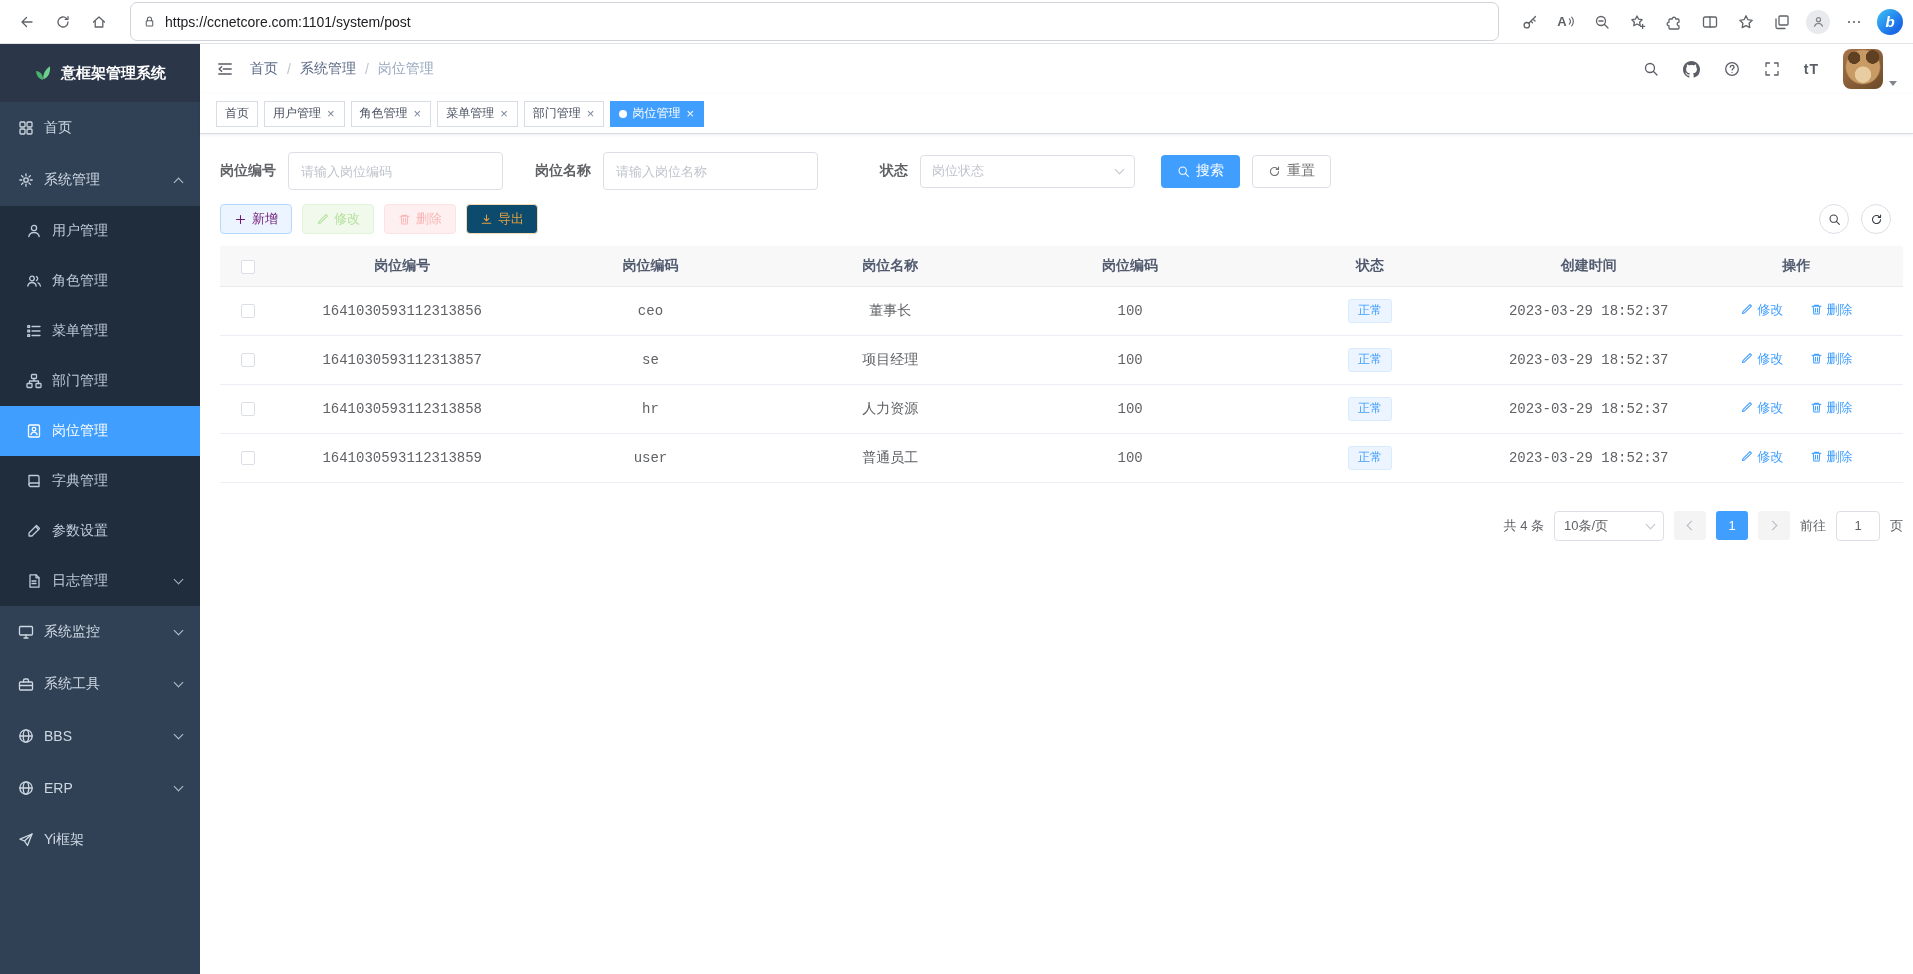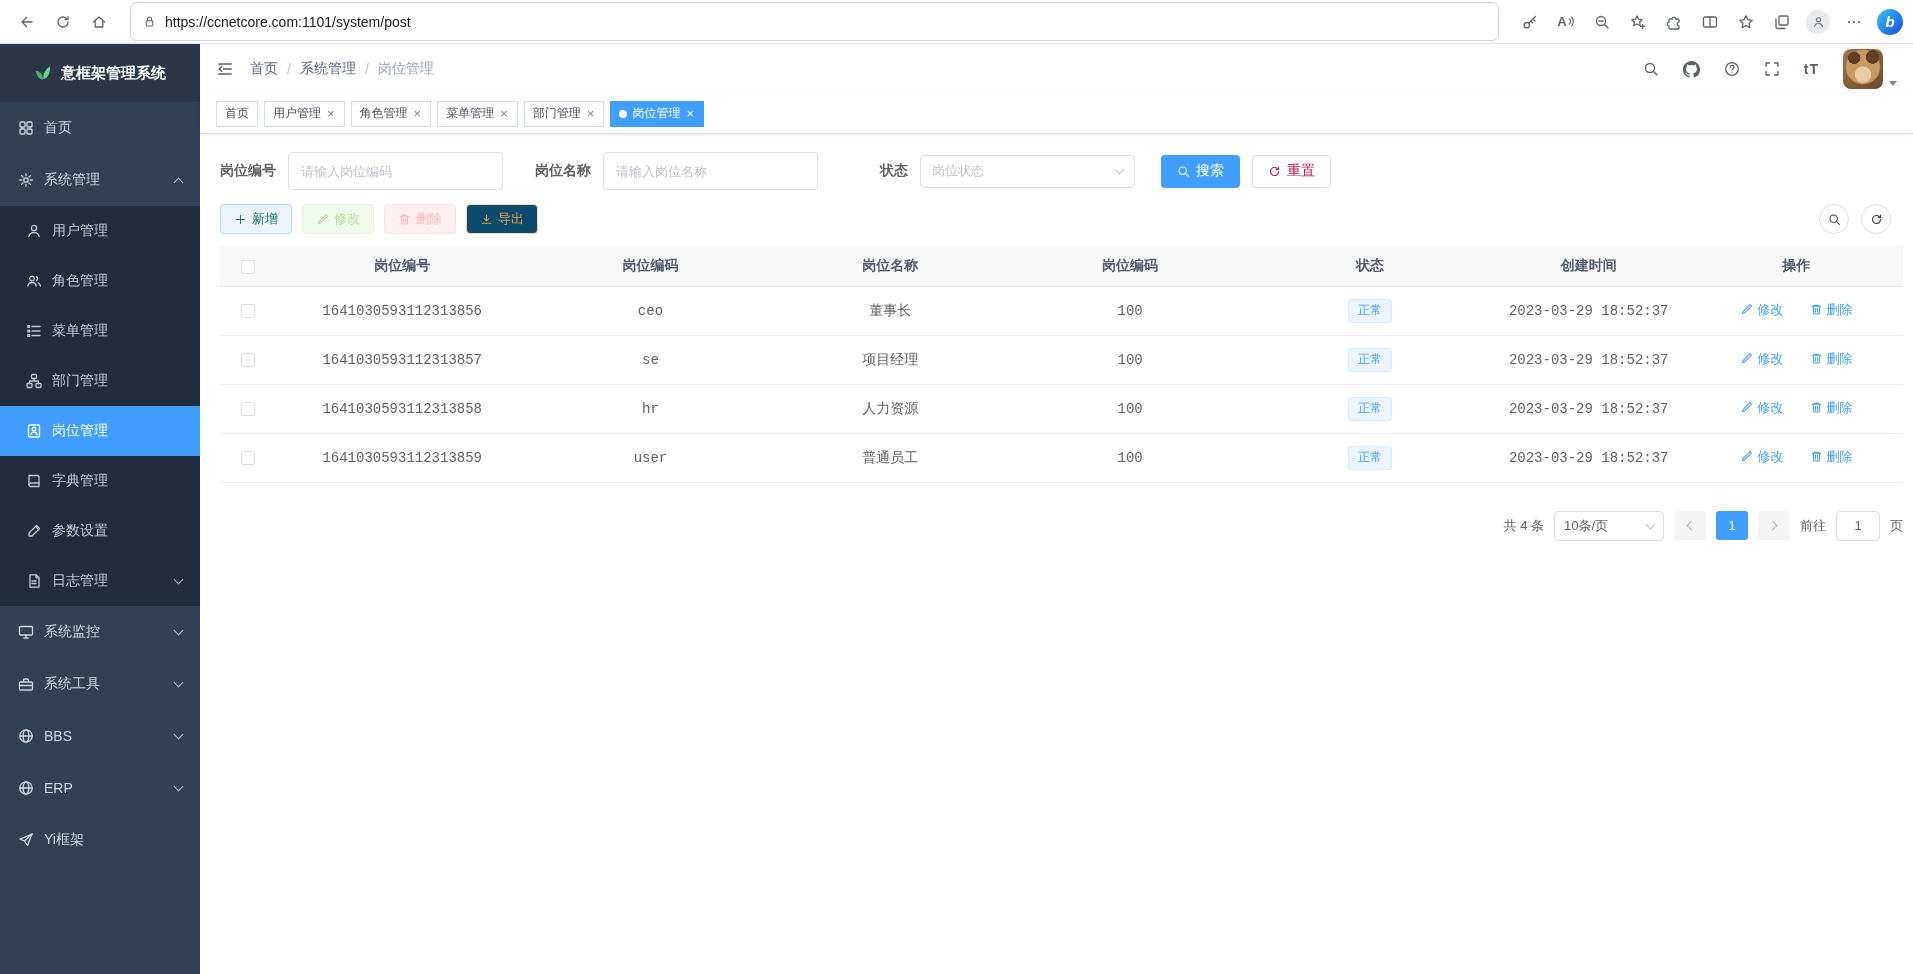--- a/index.html
+++ b/index.html
@@ -96,28 +96,28 @@
   .el-input::placeholder { color:#bfc4cc; }
   .gap32 { margin-right:32px; }
   .el-select { width:215px; height:33px; border:1px solid #dcdfe6; border-radius:4px;
                display:flex; align-items:center; justify-content:space-between;
                padding:0 11px; cursor:pointer; }
   .el-select .ph { color:#bfc4cc; font-size:13px; }
   .el-select .chev { color:#c0c4cc; }
   .btn { height:33px; border-radius:4px; display:inline-flex; align-items:center;
          gap:6px; padding:0 15px; font-size:14px; cursor:pointer; border:1px solid transparent; }
   .btn-primary { background:#409eff; color:#fff; margin-left:26px; }
-  .btn-plainwhite { background:#fff; border-color:#dcdfe6; color:#be185d; margin-left:12px; }
+  .btn-plainwhite { background:#fff; border-color:#dcdfe6; color:#737373; margin-left:12px; }
 
   .toolbar-row { display:flex; align-items:center; margin:14px 0 12px; }
   .btn-sm { height:30px; padding:0 13px; font-size:13px; border-radius:4px;
             display:inline-flex; align-items:center; gap:5px; margin-right:10px;
             border:1px solid transparent; cursor:pointer; }
   .btn-sm svg.ic { width:13px; height:13px; }
-  .bp-primary { background:#ecf5ff; border-color:#b3d8ff; color:#0f766e; }
+  .bp-primary { background:#ecf5ff; border-color:#b3d8ff; color:#701a75; }
   .bp-success { background:#f0f9eb; border-color:#e1f3d8; color:#b3e19d; }
   .bp-danger  { background:#fef0f0; border-color:#fde2e2; color:#fab6b6; }
   .bp-warning { background:#0c4a6e; border-color:#f5dab1; color:#e6a23c; }
   .tool-right { margin-left:auto; display:flex; gap:12px; margin-right:12px; }
   .circle-btn { width:30px; height:30px; border-radius:50%; border:1px solid #dcdfe6;
                 background:#fff; color:#3b3e45; display:flex; align-items:center;
                 justify-content:center; cursor:pointer; }
   .circle-btn svg.ic { width:13px; height:13px; }
 
   

